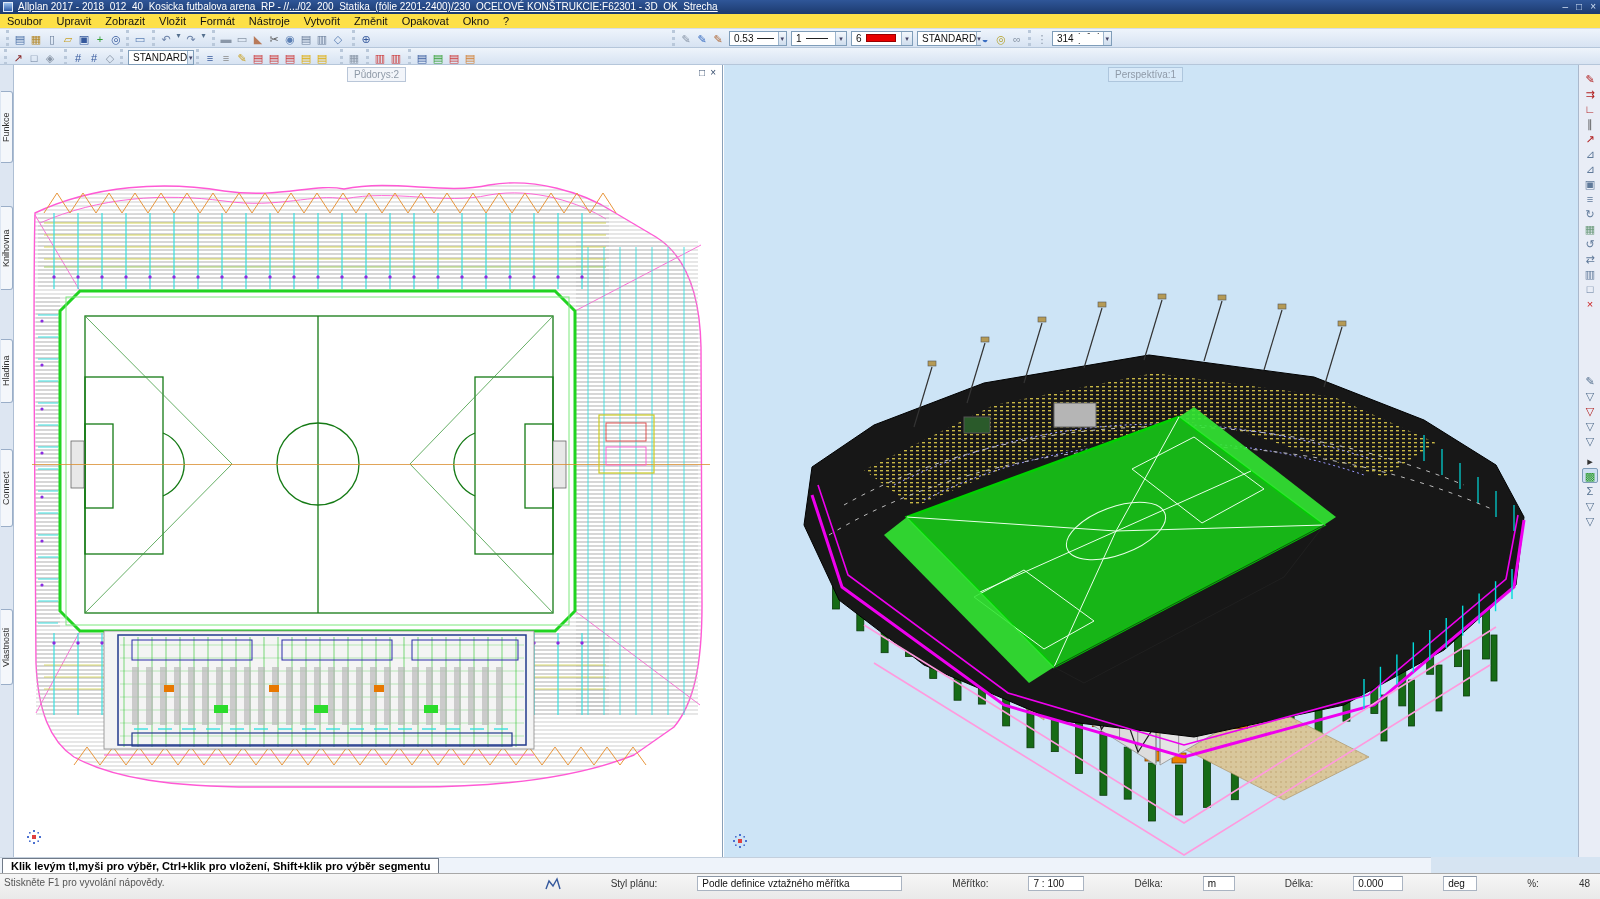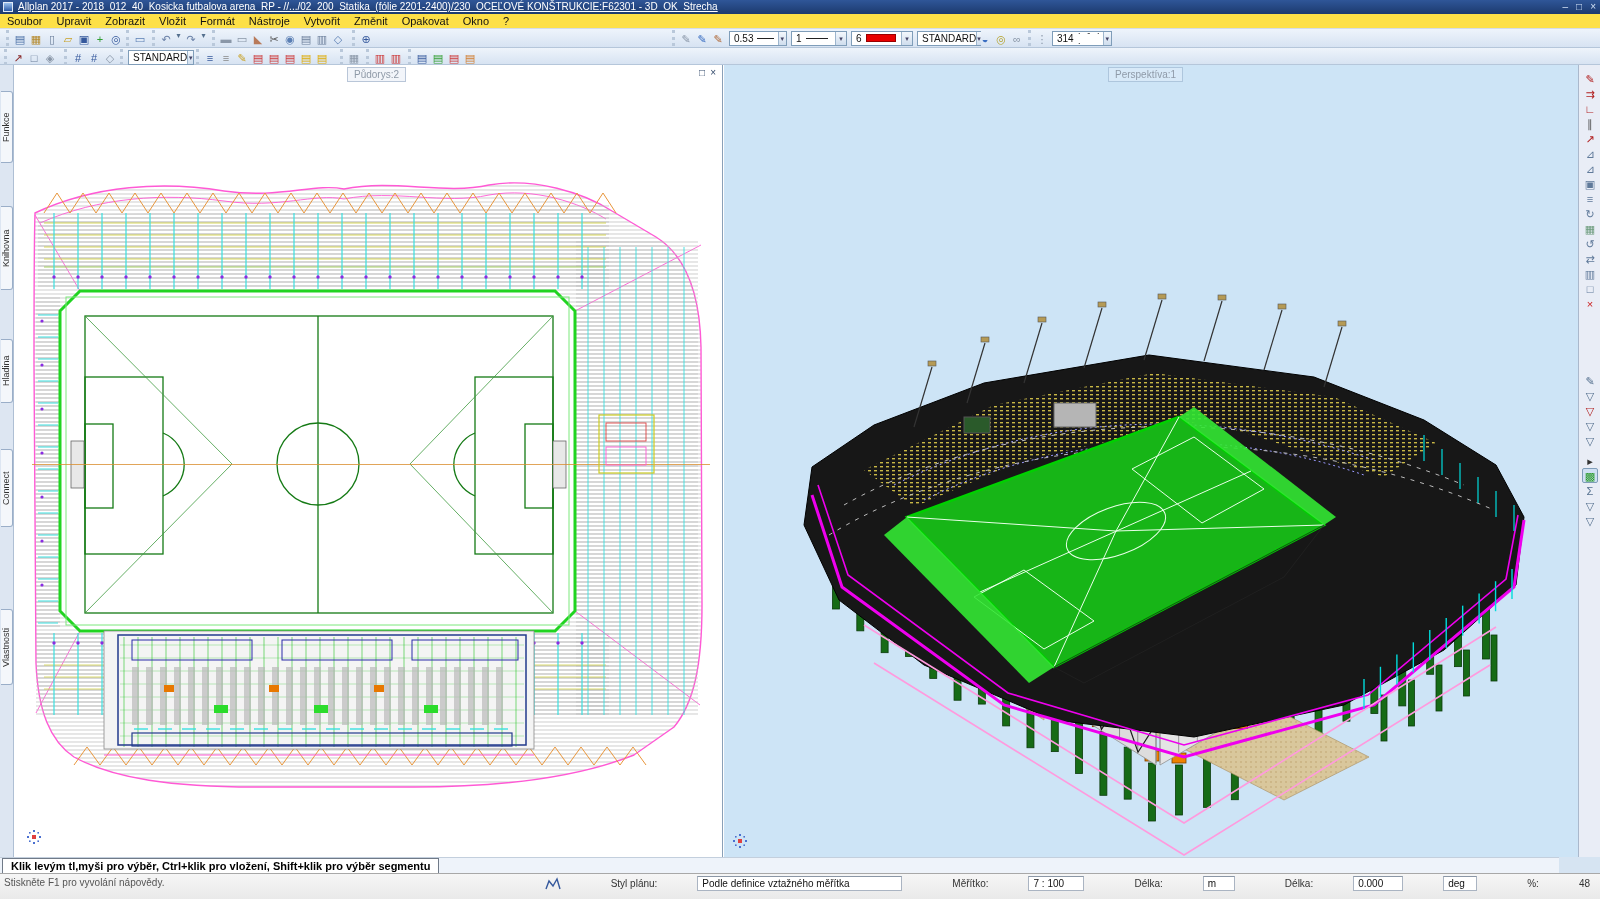--- a/index.html
+++ b/index.html
@@ -57,21 +57,21 @@
   #rtoolstrip .ic{width:16px;height:15px;}
   .vplabel{position:absolute;font-size:10px;color:#8f9aa8;background:#f2f5fa;
     border:1px solid #b9c6d8;padding:0 6px;line-height:13px;z-index:5;}
   #plan-label{left:333px;top:2px;}
   #persp-label{left:384px;top:2px;background:#d8e9f8;border-color:#aec6dd;}
   #plan-ctrls{position:absolute;right:6px;top:2px;z-index:5;font-size:10px;color:#334a6b;display:flex;gap:5px;}
   .compass{position:absolute;width:16px;height:16px;z-index:4;}
   #compass-plan{left:12px;bottom:12px;}
   #compass-3d{left:8px;bottom:8px;}
   
-  #hintband{position:absolute;left:0;top:857px;width:1559px;height:16px;background:#eef3fa;border-top:1px solid #c3cfdd;}
+  #hintband{position:absolute;left:0;top:857px;width:1431px;height:16px;background:#eef3fa;border-top:1px solid #c3cfdd;}
   #hintbox{position:absolute;left:2px;top:0;height:16px;background:#fff;border:1px solid #707a88;
     font-size:11px;font-weight:bold;color:#000;line-height:14px;padding:0 8px;white-space:nowrap;}
   #statusbar{position:absolute;left:0;top:873px;width:1600px;height:26px;background:linear-gradient(#f6f6f6,#e9e9e9);
     border-top:1px solid #a8a8a8;font-size:10px;color:#333;}
   #sb-help{position:absolute;left:4px;top:3px;color:#555;}
   #sb-right{position:absolute;right:10px;top:2px;display:flex;align-items:center;gap:36px;}
   .sb-label{margin:0 4px 0 14px;color:#333;white-space:nowrap;}
   .sb-val{background:#fff;border:1px solid #aab4c2;border-top-color:#8b97a6;height:15px;
     line-height:14px;padding:0 4px;color:#111;white-space:nowrap;}
   svg{display:block;}

